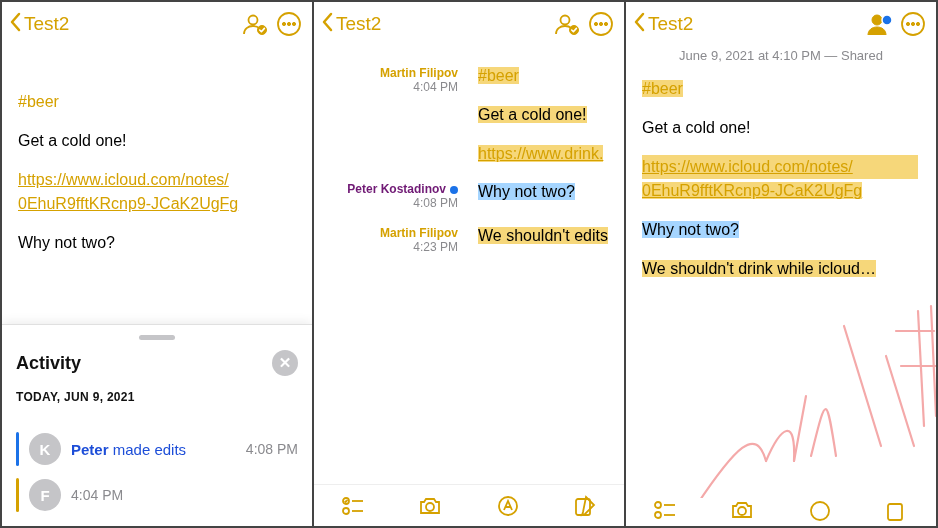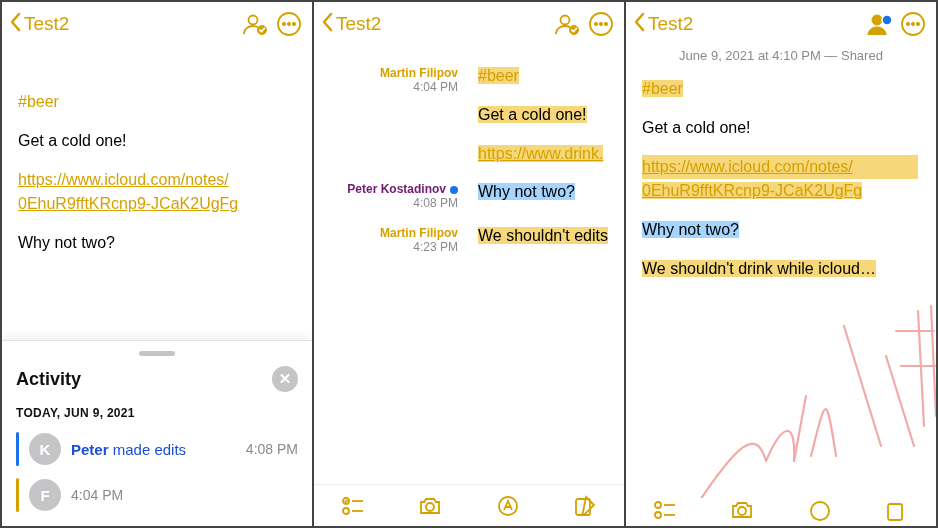--- a/index.html
+++ b/index.html
@@ -72,21 +72,21 @@
     box-shadow: 0 -2px 10px rgba(0,0,0,.08);
     padding: 10px 14px 8px;
   }
   .grab { width: 36px; height: 5px; border-radius: 3px; background: #c5c5c8; margin: 0 auto 10px; }
   .sheet-hdr { display: flex; align-items:center; margin-bottom:14px;}
   .sheet-hdr h3 { font-size: 18px; font-weight: 700; color:#111;}
   .close-x {
     width: 26px; height:26px; border-radius:50%; background:#c5c5c8;
     display:flex; align-items:center; justify-content:center; color:#fff; font-size:15px; font-weight:700;
   }
-  .date-hdr { font-size: 12px; font-weight: 700; letter-spacing: .3px; color:#111; margin-bottom:6px; }
+  .date-hdr { font-size: 12px; font-weight: 700; letter-spacing: .3px; color:#111; margin-bottom:22px; }
   .act-row { display:flex; align-items:center; gap:10px; padding:6px 0; }
   .bar { width:3px; height:34px; border-radius:2px; }
   .bar.b { background:#1b72e8; }
   .bar.y { background:#d5a100; }
   .avatar { width:32px; height:32px; border-radius:50%; background:#c5c5c8; color:#fff; display:flex; align-items:center; justify-content:center; font-weight:600; font-size:15px;}
   .act-text { flex:1; font-size:15px; color:#1d4ed8; }
   .act-text b { font-weight:700; }
   .act-time { color:#8a8a8e; font-size:14px; }
   
   .btoolbar {

